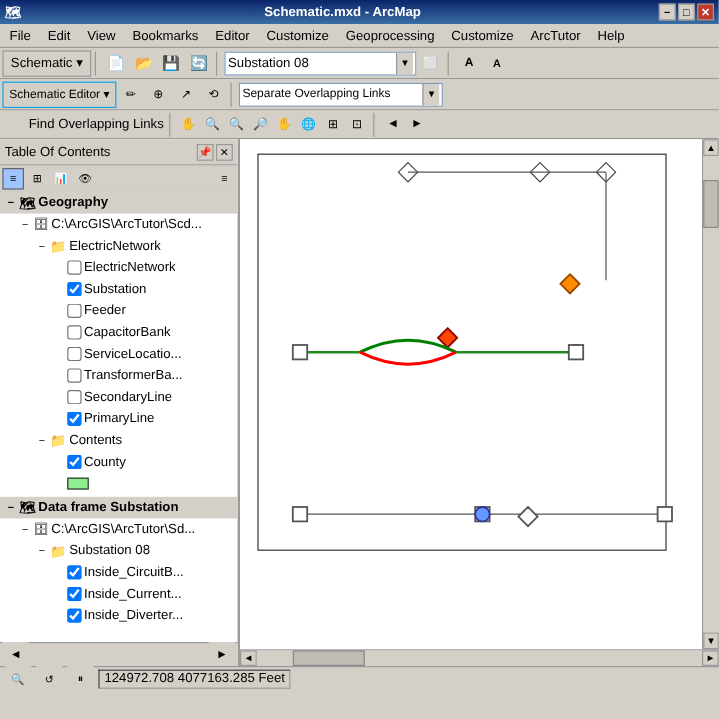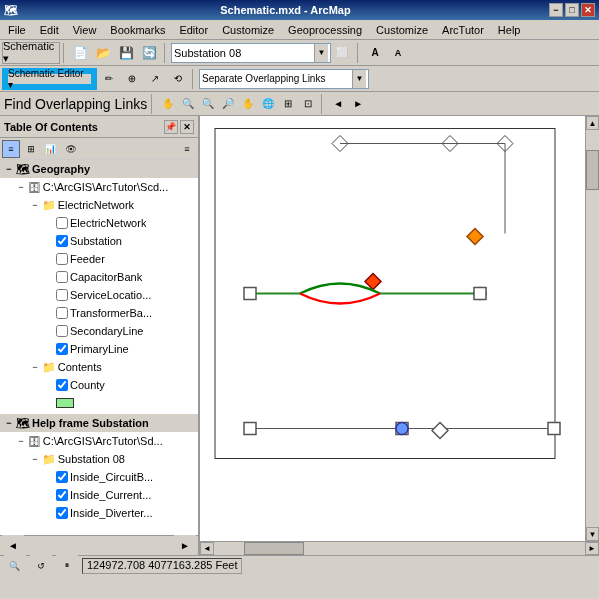--- a/index.html
+++ b/index.html
@@ -128,21 +128,21 @@
     }
     .toc-header {
       background: #d4d0c8;
       height: 22px;
       display: flex;
       align-items: center;
       justify-content: space-between;
       padding: 0 4px;
       border-bottom: 1px solid #999;
       font-size: 11px;
-      font-weight: bold;
+      font-weight: normal;
     }
     .toc-header-controls { display: flex; gap: 2px; }
     .toc-header-btn {
       width: 14px; height: 14px;
       font-size: 9px;
       border: 1px solid #999;
       background: #d4d0c8;
       display: flex; align-items: center; justify-content: center;
       cursor: pointer;
     }
@@ -334,21 +334,21 @@
   <div class="menu-item">Bookmarks</div>
   <div class="menu-item">Editor</div>
   <div class="menu-item">Customize</div>
   <div class="menu-item">Geoprocessing</div>
   <div class="menu-item">Customize</div>
   <div class="menu-item">ArcTutor</div>
   <div class="menu-item">Help</div>
 </div>
 
 <div class="toolbar">
-  <div class="toolbar-btn" style="width:58px; font-size:11px; border:1px solid #999;">
+  <div class="toolbar-btn" style="width:74px; font-size:11px; border:1px solid #999;">
     <span>Schematic ▾</span>
   </div>
   <div class="toolbar-separator"></div>
   <div class="toolbar-btn">
     <span style="font-size:12px;">📄</span>
   </div>
   <div class="toolbar-btn">
     <span style="font-size:12px;">📂</span>
   </div>
   <div class="toolbar-btn">
@@ -369,21 +369,21 @@
   <div class="toolbar-separator"></div>
   <div class="toolbar-btn">
     <span style="font-weight:bold;">A</span>
   </div>
   <div class="toolbar-btn">
     <span style="font-weight:bold;font-size:9px;">A</span>
   </div>
 </div>
 
 <div class="toolbar">
-  <div class="toolbar-btn" style="width:95px; font-size:10px; border:6px solid #0ea5e9;">
+  <div class="toolbar-btn" style="width:95px; font-size:10px; border:1px solid #0ea5e9;">
     <span>Schematic Editor ▾</span>
   </div>
   <div class="toolbar-btn">
     <span>✏</span>
   </div>
   <div class="toolbar-btn">
     <span>⊕</span>
   </div>
   <div class="toolbar-btn">
     <span>↗</span>
@@ -393,21 +393,21 @@
   </div>
   <div class="toolbar-separator"></div>
 
   <div class="dropdown-combo" style="width:170px;">
     <input type="text" style="width: 150px; font-size: 10px;" value="Separate Overlapping Links">
     <div class="dropdown-arrow">▼</div>
   </div>
 </div>
 
 <div class="find-bar">
-  <span style="font-size:14px;">Find Overlapping Links</span>
+  <span style="font-size:11px;margin-left:20px;">Find Overlapping Links</span>
   <div class="toolbar-separator"></div>
 
   <div class="toolbar-btn" style="width:18px;height:18px;font-size:10px;">✋</div>
   <div class="toolbar-btn" style="width:18px;height:18px;font-size:10px;">🔍</div>
   <div class="toolbar-btn" style="width:18px;height:18px;font-size:10px;">🔍</div>
   <div class="toolbar-btn" style="width:18px;height:18px;font-size:10px;">🔎</div>
   <div class="toolbar-btn" style="width:18px;height:18px;font-size:10px;">✋</div>
   <div class="toolbar-btn" style="width:18px;height:18px;font-size:10px;">🌐</div>
   <div class="toolbar-btn" style="width:18px;height:18px;font-size:10px;">⊞</div>
   <div class="toolbar-btn" style="width:18px;height:18px;font-size:10px;">⊡</div>
@@ -505,21 +505,21 @@
         <input type="checkbox" class="tree-checkbox" checked="" style="">
         <span class="tree-label">County</span>
       </div>
       <div class="tree-item indent-4">
         <span style="display:inline-block;width:18px;height:10px;background:#90EE90;border:1px solid #333;"></span>
       </div>
 
       <div class="tree-item" style="background:#d4d0c8;font-weight:bold;margin-top:2px;">
         <div class="tree-expand expanded"></div>
         <span style="margin-right:2px;">🗺</span>
-        <span class="tree-label">Help frame Substation</span>
+        <span class="tree-label">Data frame Substation</span>
       </div>
 
       <div class="tree-item indent-1">
         <div class="tree-expand expanded"></div>
         <span style="margin-right:2px;font-size:10px;">🗄</span>
         <span class="tree-label">C:\ArcGIS\ArcTutor\Sd...</span>
       </div>
 
       <div class="tree-item indent-2">
         <div class="tree-expand expanded"></div>

